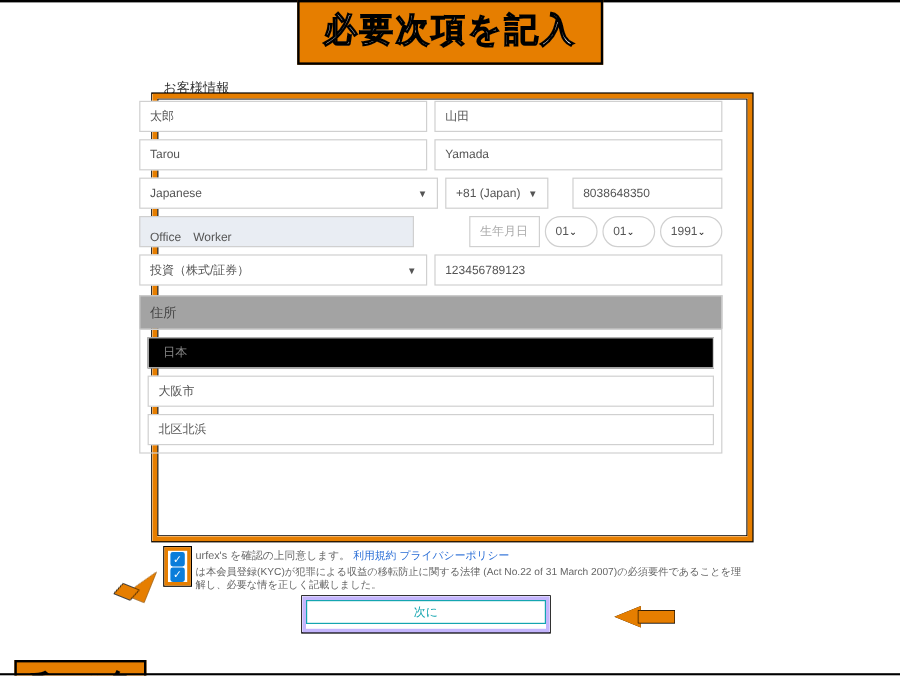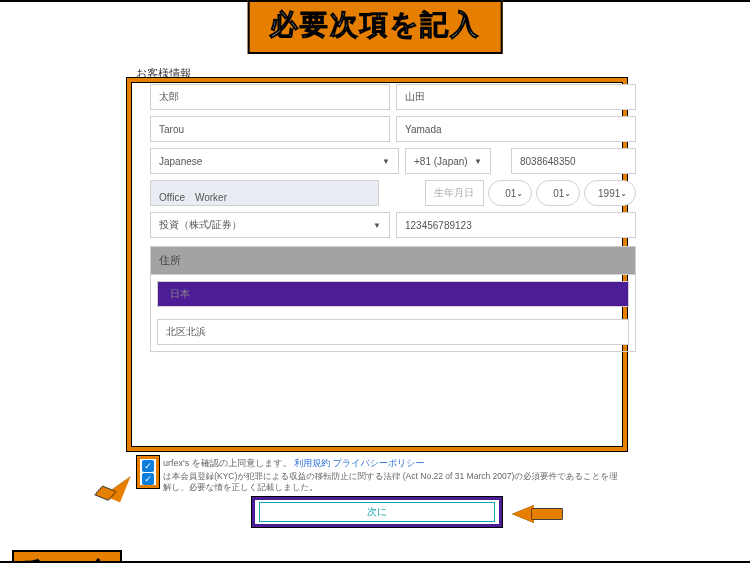--- a/index.html
+++ b/index.html
@@ -9,35 +9,35 @@
     position: absolute; top: 0; left: 50%; transform: translateX(-50%);
     background: #e67e00; border: 2px solid #000; color: #fff;
     font-size: 28px; font-weight: 800; padding: 4px 20px 8px;
     -webkit-text-stroke: 1px #000; letter-spacing: 2px; z-index: 5;
   }
   .section-title { position: absolute; top: 66px; left: 136px; font-size: 11px; color: #333; }
   .form-outline {
     position: absolute; top: 78px; left: 127px; width: 500px; height: 373px;
     border: 4px solid #e67e00; box-shadow: 0 0 0 1px #000 inset, 0 0 0 1px #000;
   }
-  .form-inner { position: absolute; top: 84px; left: 150px; width: 486px; }
+  .form-inner { position: absolute; top: 84px; left: 116px; width: 486px; }
   .row { display: flex; gap: 6px; margin-bottom: 6px; }
   .field {
     border: 1px solid #d0d0d0; height: 26px; font-size: 10px; color: #555;
     display: flex; align-items: center; padding: 0 8px; background: #fff; position: relative;
   }
   .field.half { flex: 1; }
   .field.muted { background: #e9edf3; align-items: flex-end; }
-  .field.readonly { background: #4c1d95; color: #888; padding-left: 12px; }
+  .field.readonly { background: #000000; color: #888; padding-left: 12px; }
   .caret { position: absolute; right: 8px; font-size: 8px; color: #555; }
   .phone-group { flex: 1; display: flex; gap: 20px; }
   .phone-cc { flex: 0 0 86px; }
   .dob-group { flex: 1; display: flex; gap: 4px; margin-left: 40px; }
   .dob-label { flex: 1; color: #aaa; }
-  .dob-sel { flex: 0 0 44px; justify-content: flex-end; border-radius: 13px; }
+  .dob-sel { flex: 0 0 44px; justify-content: flex-start; border-radius: 13px; }
   .dob-sel.y { flex: 0 0 52px; }
   .addr-header {
     margin-top: 8px; border: 1px solid #d0d0d0; border-bottom: none;
     padding: 6px 8px; font-size: 11px; color: #444; background: #a3a3a3;
   }
   .addr-box { border: 1px solid #d0d0d0; padding: 6px; }
   .addr-box .row:last-child { margin-bottom: 0; }
   .full { width: 100%; }
   .checks-outline {
     position: absolute; top: 456px; left: 137px; width: 22px; height: 32px;
@@ -46,23 +46,23 @@
   }
   .cb {
     width: 12px; height: 12px; background: #0b7dda; color: #fff;
     font-size: 9px; display: flex; align-items: center; justify-content: center;
     border-radius: 2px;
   }
   .check-text1 { position: absolute; top: 457px; left: 163px; font-size: 9px; color: #666; }
   .check-text1 a { color: #2a6ed6; text-decoration: none; }
   .check-text2 { position: absolute; top: 471px; left: 163px; font-size: 8.5px; color: #666; width: 460px; line-height: 1.3; }
   .submit-outline {
-    position: absolute; top: 497px; left: 252px; width: 250px; height: 30px;
-    border: 3px solid #4c1d95; box-shadow: 0 0 0 1px #000;
-    display: flex; align-items: center; justify-content: center;
+    position: absolute; top: 497px; left: 252px; width: 206px; height: 30px;
+    border: 3px solid #c4b5fd; box-shadow: 0 0 0 1px #000;
+    display: flex; align-items: flex-start; justify-content: center;
   }
   .submit-btn {
     width: 236px; height: 20px; border: 1px solid #14a5b0; color: #14a5b0;
     font-size: 10px; display: flex; align-items: center; justify-content: center;
     background: #fff;
   }
   .label-box {
     position: absolute; background: #e67e00; border: 2px solid #000; color: #fff;
     font-size: 20px; font-weight: 800; -webkit-text-stroke: 1px #000;
     padding: 2px 10px 4px; letter-spacing: 1px; margin-top: 48px;
@@ -160,20 +160,21 @@
     </div>
     <div class="field half">123456789123</div>
   </div>
 
   <div class="addr-header">住所</div>
   <div class="addr-box">
     <div class="row">
       <div class="field half readonly">日本</div>
     </div>
     <div class="row">
+      <div class="field half">大阪市</div>
     </div>
     <div class="row">
       <div class="field full">北区北浜</div>
     </div>
   </div>
 </div>
 
 <div class="checks-outline">
   <div class="cb">✓</div>
   <div class="cb">✓</div>

